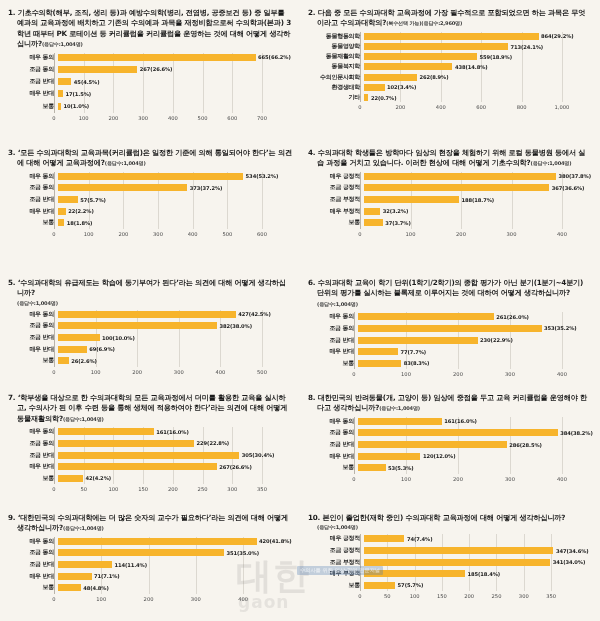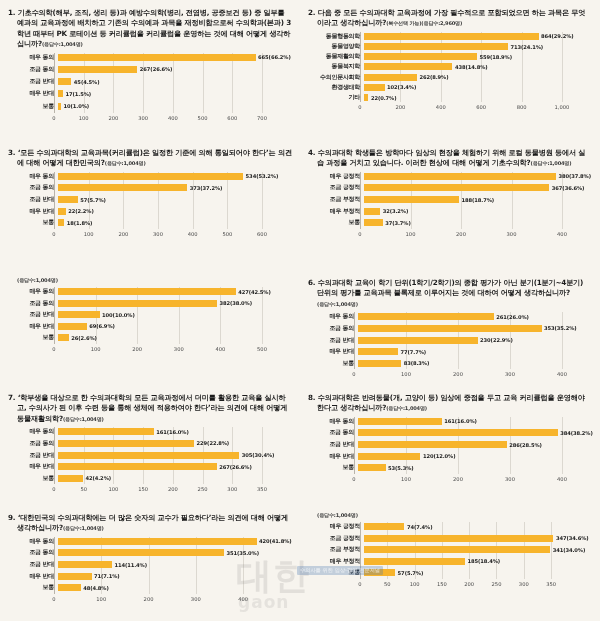--- a/index.html
+++ b/index.html
@@ -231,21 +231,21 @@
           <div class="tick" style="left: 59.4286px;">200</div>
           <div class="tick" style="left: 89.1429px;">300</div>
           <div class="tick" style="left: 118.857px;">400</div>
           <div class="tick" style="left: 148.571px;">500</div>
           <div class="tick" style="left: 178.286px;">600</div>
           <div class="tick" style="left: 208px;">700</div>
         </div>
       </div>
     </div>
     <div class="panel">
-      <div class="q-title"><span>2.</span> <span>다음 중 모든 수의과대학 교육과정에 가장 필수적으로 포함되었으면 하는 과목은 무엇이라고 생각하십니까?</span><span class="q-sub">(복수선택 가능)(응답수:2,960명)</span></div>
+      <div class="q-title"><span>2.</span> <span>다음 중 모든 수의과대학 교육과정에 가장 필수적으로 포함되었으면 하는 과목은 무엇이라고 수의과대학의?</span><span class="q-sub">(복수선택 가능)(응답수:2,960명)</span></div>
       <div class="chart">
         <div class="gridlines" style="left: 52px;">
           <div class="gline zero" style="left: 0px;"></div>
           <div class="gline" style="left: 40.4px;"></div>
           <div class="gline" style="left: 80.8px;"></div>
           <div class="gline" style="left: 121.2px;"></div>
           <div class="gline" style="left: 161.6px;"></div>
           <div class="gline" style="left: 202px;"></div>
         </div>
         <div class="rows">
@@ -303,21 +303,21 @@
           <div class="tick" style="left: 0px;">0</div>
           <div class="tick" style="left: 40.4px;">200</div>
           <div class="tick" style="left: 80.8px;">400</div>
           <div class="tick" style="left: 121.2px;">600</div>
           <div class="tick" style="left: 161.6px;">800</div>
           <div class="tick" style="left: 202px;">1,000</div>
         </div>
       </div>
     </div>
     <div class="panel">
-      <div class="q-title"><span>3.</span> <span>‘모든 수의과대학의 교육과목(커리큘럼)은 일정한 기준에 의해 통일되어야 한다’는 의견에 대해 어떻게 대한민국의?</span><span class="q-sub">(응답수:1,004명)</span></div>
+      <div class="q-title"><span>3.</span> <span>‘모든 수의과대학의 교육과목(커리큘럼)은 일정한 기준에 의해 통일되어야 한다’는 의견에 대해 어떻게 교육과정에?</span><span class="q-sub">(응답수:1,004명)</span></div>
       <div class="chart">
         <div class="gridlines" style="left: 46px;">
           <div class="gline zero" style="left: 0px;"></div>
           <div class="gline" style="left: 34.6667px;"></div>
           <div class="gline" style="left: 69.3333px;"></div>
           <div class="gline" style="left: 104px;"></div>
           <div class="gline" style="left: 138.667px;"></div>
           <div class="gline" style="left: 173.333px;"></div>
           <div class="gline" style="left: 208px;"></div>
         </div>
@@ -419,20 +419,21 @@
         <div class="axis" style="margin-left: 52px;">
           <div class="tick" style="left: 0px;">0</div>
           <div class="tick" style="left: 50.5px;">100</div>
           <div class="tick" style="left: 101px;">200</div>
           <div class="tick" style="left: 151.5px;">300</div>
           <div class="tick" style="left: 202px;">400</div>
         </div>
       </div>
     </div>
     <div class="panel">
+      <div class="q-title"><span>5.</span> <span>‘수의과대학의 유급제도는 학습에 동기부여가 된다’라는 의견에 대해 어떻게 생각하십니까?</span></div>
       <div class="q-sub-block">(응답수:1,004명)</div>
       <div class="chart">
         <div class="gridlines" style="left: 46px;">
           <div class="gline zero" style="left: 0px;"></div>
           <div class="gline" style="left: 41.6px;"></div>
           <div class="gline" style="left: 83.2px;"></div>
           <div class="gline" style="left: 124.8px;"></div>
           <div class="gline" style="left: 166.4px;"></div>
           <div class="gline" style="left: 208px;"></div>
         </div>
@@ -477,21 +478,21 @@
           <div class="tick" style="left: 0px;">0</div>
           <div class="tick" style="left: 41.6px;">100</div>
           <div class="tick" style="left: 83.2px;">200</div>
           <div class="tick" style="left: 124.8px;">300</div>
           <div class="tick" style="left: 166.4px;">400</div>
           <div class="tick" style="left: 208px;">500</div>
         </div>
       </div>
     </div>
     <div class="panel">
-      <div class="q-title"><span>6.</span> <span>수의과대학 교육이 학기 단위(1학기/2학기)의 종합 평가가 아닌 분기(1분기~4분기) 단위의 평가를 교육과목 블록제로 이루어지는 것에 대하여 어떻게 생각하십니까?</span><span class="q-sub">(응답수:1,004명)</span></div>
+      <div class="q-title"><span>6.</span> <span>수의과대학 교육이 학기 단위(1학기/2학기)의 종합 평가가 아닌 분기(1분기~4분기) 단위의 평가를 실시하는 블록제로 이루어지는 것에 대하여 어떻게 생각하십니까?</span><span class="q-sub">(응답수:1,004명)</span></div>
       <div class="chart">
         <div class="gridlines" style="left: 46px;">
           <div class="gline zero" style="left: 0px;"></div>
           <div class="gline" style="left: 52px;"></div>
           <div class="gline" style="left: 104px;"></div>
           <div class="gline" style="left: 156px;"></div>
           <div class="gline" style="left: 208px;"></div>
         </div>
         <div class="rows">
           <div class="row" style="margin-bottom: 2.6px;">
@@ -595,21 +596,21 @@
           <div class="tick" style="left: 59.4286px;">100</div>
           <div class="tick" style="left: 89.1429px;">150</div>
           <div class="tick" style="left: 118.857px;">200</div>
           <div class="tick" style="left: 148.571px;">250</div>
           <div class="tick" style="left: 178.286px;">300</div>
           <div class="tick" style="left: 208px;">350</div>
         </div>
       </div>
     </div>
     <div class="panel">
-      <div class="q-title"><span>8.</span> <span>수의과대학은 반려동물(개, 고양이 등) 임상에 중점을 두고 교육 커리큘럼을 운영해야 한다고 생각하십니까?</span><span class="q-sub">(응답수:1,004명)</span></div>
+      <div class="q-title"><span>8.</span> <span>대한민국의 반려동물(개, 고양이 등) 임상에 중점을 두고 교육 커리큘럼을 운영해야 한다고 생각하십니까?</span><span class="q-sub">(응답수:1,004명)</span></div>
       <div class="chart">
         <div class="gridlines" style="left: 46px;">
           <div class="gline zero" style="left: 0px;"></div>
           <div class="gline" style="left: 52px;"></div>
           <div class="gline" style="left: 104px;"></div>
           <div class="gline" style="left: 156px;"></div>
           <div class="gline" style="left: 208px;"></div>
         </div>
         <div class="rows">
           <div class="row" style="margin-bottom: 2.6px;">
@@ -707,20 +708,21 @@
         <div class="axis" style="margin-left: 46px;">
           <div class="tick" style="left: 0px;">0</div>
           <div class="tick" style="left: 47.2727px;">100</div>
           <div class="tick" style="left: 94.5455px;">200</div>
           <div class="tick" style="left: 141.818px;">300</div>
           <div class="tick" style="left: 189.091px;">400</div>
         </div>
       </div>
     </div>
     <div class="panel">
+      <div class="q-title"><span>10.</span> <span>본인이 졸업한(재학 중인) 수의과대학 교육과정에 대해 어떻게 생각하십니까?</span></div>
       <div class="q-sub-block">(응답수:1,004명)</div>
       <div class="chart">
         <div class="gridlines" style="left: 52px;">
           <div class="gline zero" style="left: 0px;"></div>
           <div class="gline" style="left: 27.2973px;"></div>
           <div class="gline" style="left: 54.5946px;"></div>
           <div class="gline" style="left: 81.8919px;"></div>
           <div class="gline" style="left: 109.189px;"></div>
           <div class="gline" style="left: 136.486px;"></div>
           <div class="gline" style="left: 163.784px;"></div>

